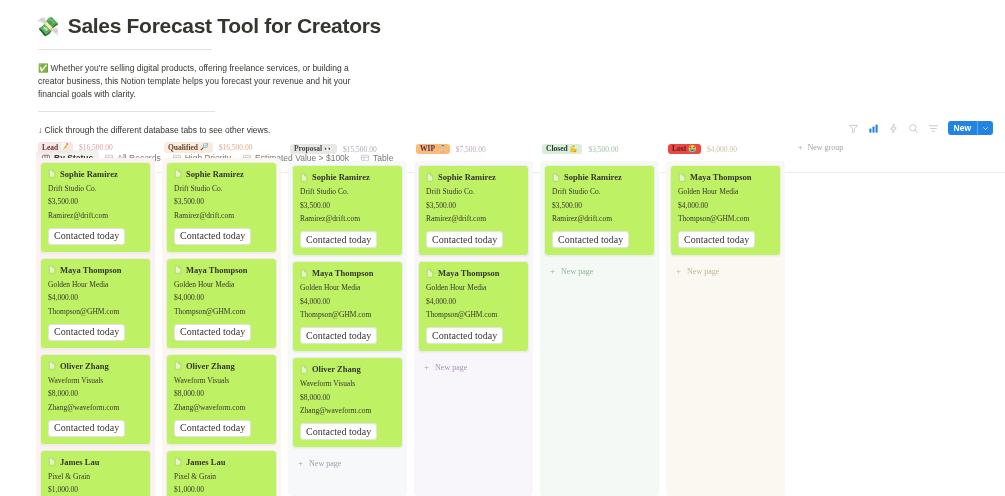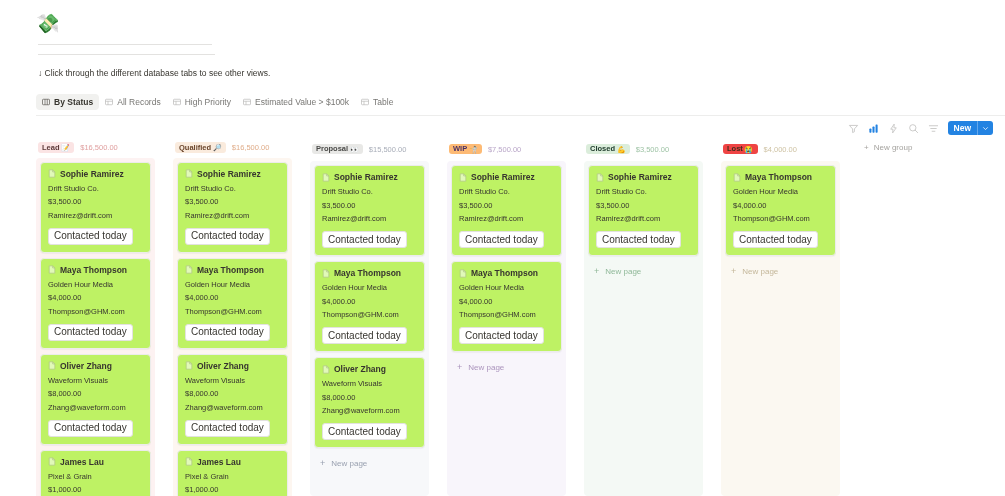--- a/index.html
+++ b/index.html
@@ -71,21 +71,21 @@
     border-radius: 3px; height: 14px;
     font-size: 8.5px; cursor: pointer; overflow: hidden;
   }
   .new-btn .lbl { padding: 0 6px; font-weight: bold; }
   .new-btn .sep { width: 1px; height: 14px; background: rgba(255,255,255,.3); }
   .new-btn .caret { padding: 0 4px; display: flex; align-items: center; }
 
   
   .board {
     position: absolute; top: 142px; left: 36px; right: 0; bottom: 0;
-    display: flex; gap: 18px; overflow: hidden;
+    display: flex; gap: 7px; overflow: hidden; font-family: Liberation Serif, serif;
   }
   .column { width: 119px; flex: 0 0 119px; display: flex; flex-direction: column; }
   .col-head {
     display: flex; align-items: center; gap: 6px;
     height: 14px; padding: 0 2px; margin-bottom: 5px;
   }
   .badge {
     font-size: 7.5px; font-weight: bold; border-radius: 3px;
     padding: 1.5px 4px; display: inline-flex; align-items: center; gap: 2px;
     white-space: nowrap; line-height: 1;
@@ -127,22 +127,26 @@
   }
 </style>
 </head>
 <body>
 
 <div class="page">
 
   <div class="header">
     <div class="title-row">
       <span class="title-emoji">💸</span>
+      <span class="page-title">Sales Forecast Tool for Creators</span>
     </div>
     <div class="rule"></div>
+    <div class="para">
+      <span class="check">✅</span><span>Whether you're selling digital products, offering freelance services, or building a creator business, this Notion template helps you forecast your revenue and hit your financial goals with clarity.</span>
+    </div>
     <div class="rule second"></div>
     <div class="hintline">↓ Click through the different database tabs to see other views.</div>
   </div>
 
   <div class="tabbar">
     <div class="tabbar-underline"></div>
     <div class="tab active">
       <span class="tico">
         <svg width="8" height="8" viewBox="0 0 16 16">
             <rect x="1" y="2.5" width="14" height="11" rx="1.5" fill="none" stroke="#37352f" stroke-width="1.3"></rect>

